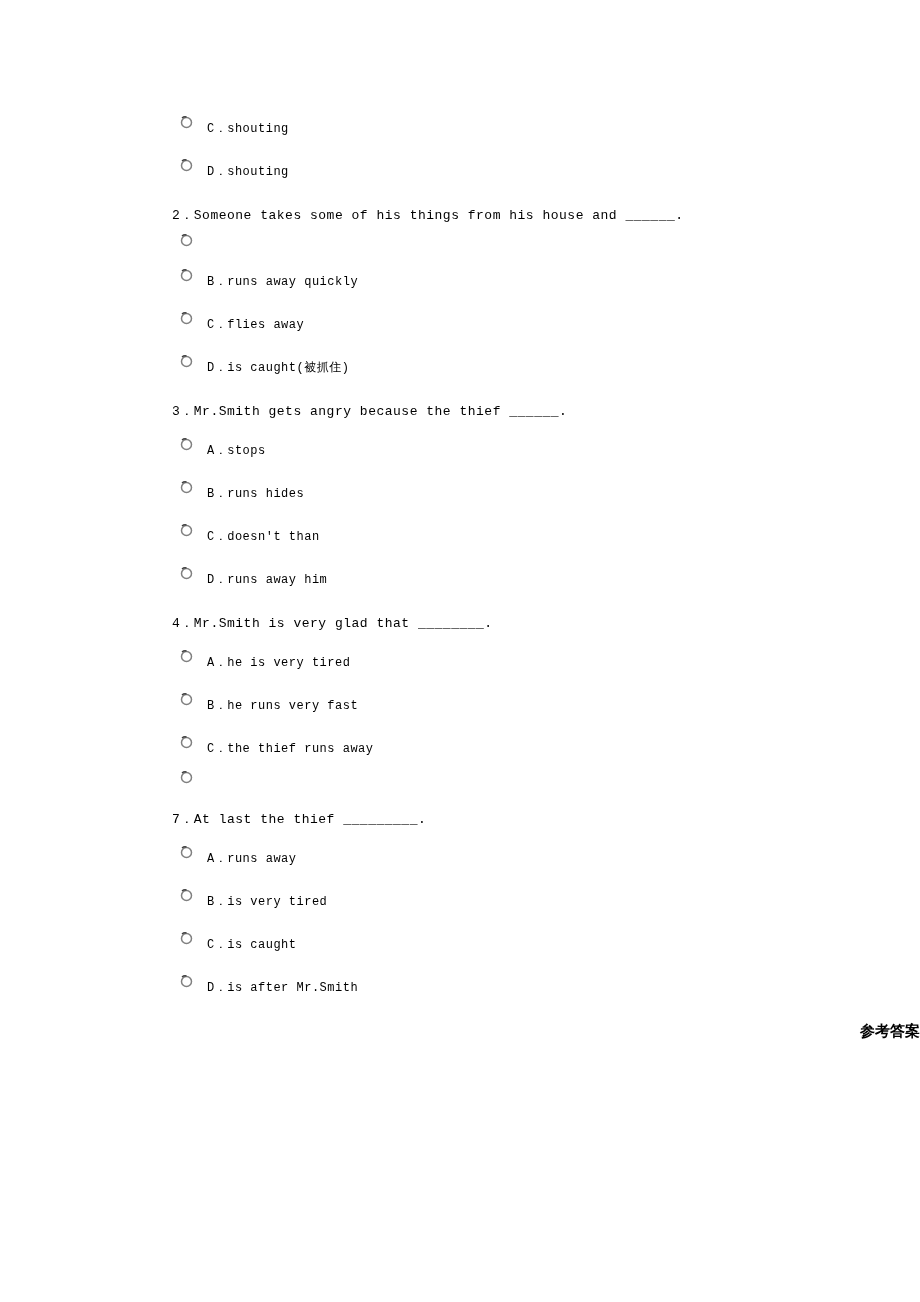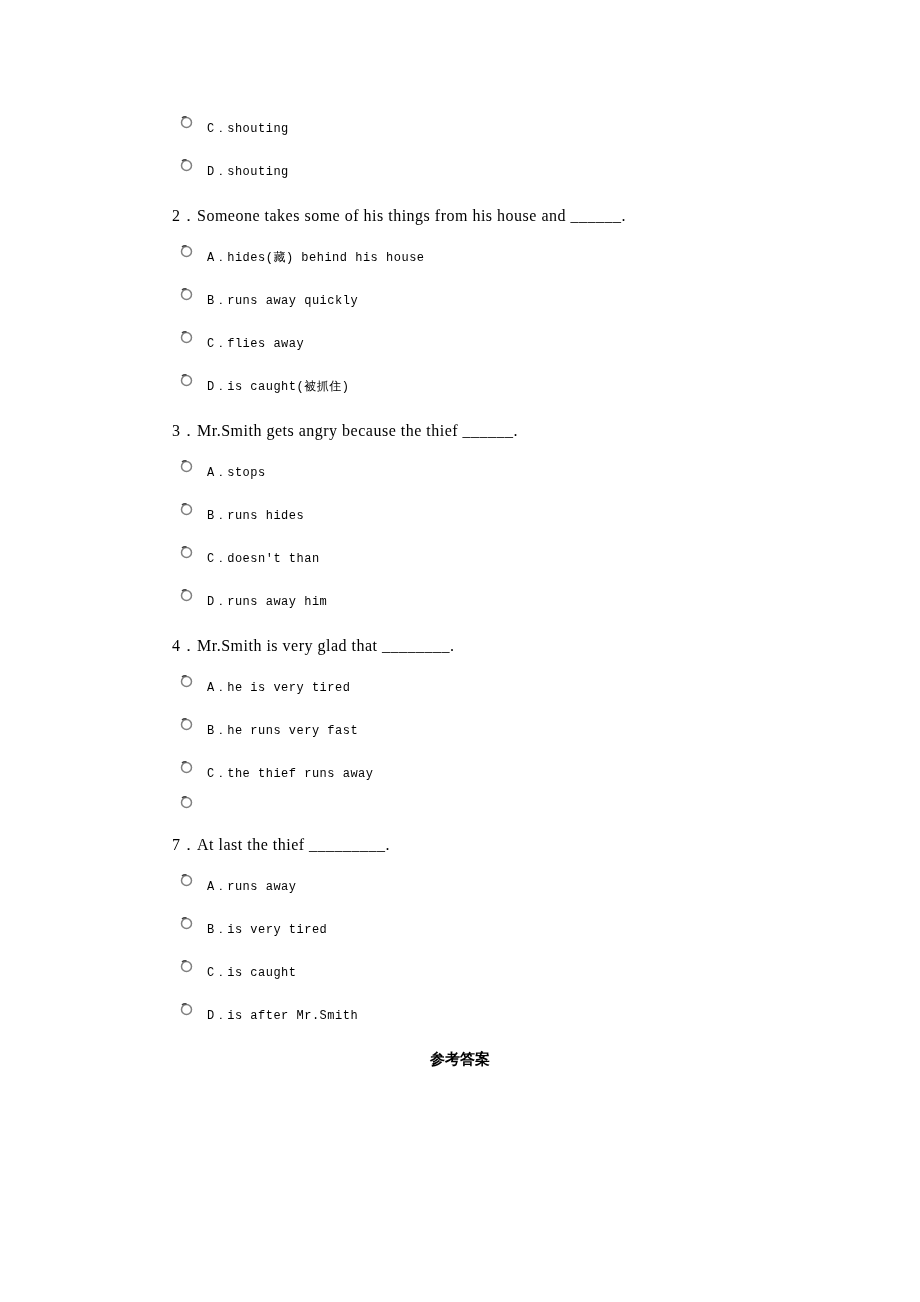--- a/index.html
+++ b/index.html
@@ -28,28 +28,28 @@
       width: 100%;
       height: 100%;
       display: block;
     }
     .option-text {
       font-family: "Courier New", "SimSun", monospace;
       font-size: 12px;
       letter-spacing: 0.5px;
     }
     .question-line {
-      font-family: Liberation Serif, serif;
-      font-size: 16px;
+      font-family: Liberation Mono, monospace;
+      font-size: 13px;
       letter-spacing: 0.5px;
       margin-bottom: 22px;
       margin-left: -8px;
     }
     .answer-heading {
-      text-align: center;
+      text-align: right;
       font-family: "SimSun", "宋体", serif;
       font-weight: bold;
       font-size: 15px;
       margin-top: 18px;
       margin-left: -180px;
       width: 920px;
     }
   </style>
 </head>
 <body>
@@ -74,21 +74,20 @@
 </div>
 
 <div class="question-line">2．Someone takes some of his things from his house and ______.</div>
 <div class="option-row">
   <span class="radio-icon">
       <svg viewBox="0 0 13 13">
         <circle cx="6.5" cy="6.5" r="5" fill="none" stroke="#808080" stroke-width="1.5"></circle>
         <path d="M2 2 A5 5 0 0 1 6.5 1" stroke="#404040" stroke-width="1.5" fill="none"></path>
       </svg>
     </span>
-  <span class="option-text">A．hides(藏) behind his house</span>
 </div>
 <div class="option-row">
   <span class="radio-icon">
       <svg viewBox="0 0 13 13">
         <circle cx="6.5" cy="6.5" r="5" fill="none" stroke="#808080" stroke-width="1.5"></circle>
         <path d="M2 2 A5 5 0 0 1 6.5 1" stroke="#404040" stroke-width="1.5" fill="none"></path>
       </svg>
     </span>
   <span class="option-text">B．runs away quickly</span>
 </div>

